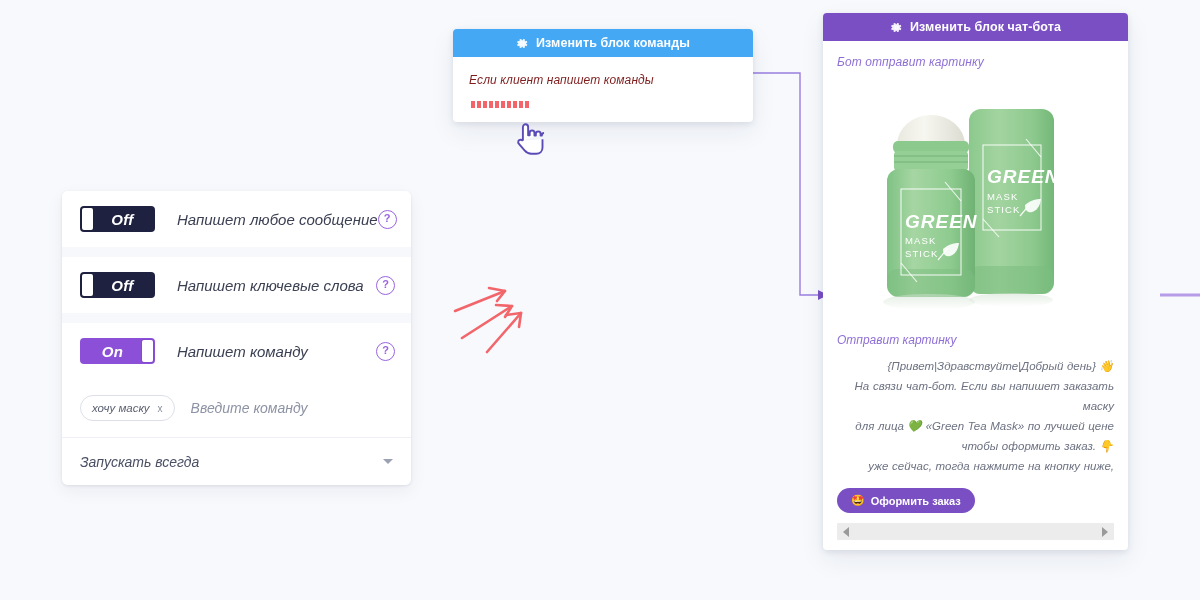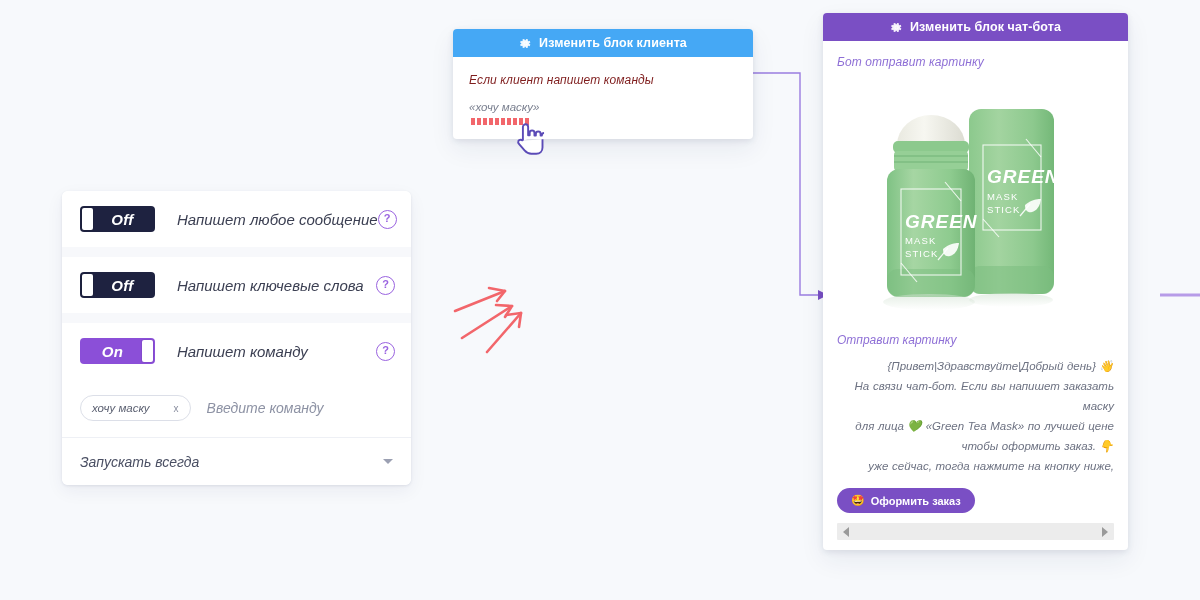--- a/index.html
+++ b/index.html
@@ -48,21 +48,21 @@
   .help-icon{
     width:17px;height:17px;border-radius:50%;border:1.5px solid #9a63e0;
     color:#9a63e0;font-size:11px;font-weight:700;line-height:14px;text-align:center;
     flex:none;font-style:normal;
   }
   .cmd-input-row{
     height:58px;display:flex;align-items:center;padding:0 18px;box-sizing:border-box;
     background:#fff;
   }
   .chip{
-    display:inline-flex;align-items:center;gap:24px;height:24px;padding:0 11px;
+    display:inline-flex;align-items:center;gap:8px;height:24px;padding:0 11px;
     border:1px solid #dcdfe8;border-radius:14px;background:#fff;
     font-size:11.5px;font-style:italic;color:#5a5f70;white-space:nowrap;
   }
   .chip .chip-x{font-size:10px;color:#8a8fa0;font-style:normal;cursor:pointer;}
   .cmd-placeholder{
     margin-left:16px;font-size:14px;font-style:italic;color:#8d92a4;white-space:nowrap;
   }
   .select-row{
     height:48px;display:flex;align-items:center;justify-content:space-between;
     padding:0 18px;box-sizing:border-box;border-top:1px solid #eef0f5;background:#fff;
@@ -199,25 +199,24 @@
       <span class="caret"></span>
     </div>
   </div>
 
   <div class="block" id="client-block">
     <div class="block-head">
       <svg class="gear" viewBox="0 0 24 24">
         <path fill="#ffffff" d="M12 8.2a3.8 3.8 0 100 7.6 3.8 3.8 0 000-7.6zm0 6a2.2 2.2 0 110-4.4 2.2 2.2 0 010 4.4z"></path>
         <path fill="#ffffff" d="M20.4 13.3l-1.5-.6a7 7 0 000-1.4l1.5-.6a.8.8 0 00.4-1l-.9-2.1a.8.8 0 00-1-.4l-1.5.6a7 7 0 00-1.2-1l.3-1.6a.8.8 0 00-.6-.9l-2.2-.4a.8.8 0 00-.9.5l-.6 1.5a7 7 0 00-1.4 0l-.6-1.5a.8.8 0 00-.9-.5l-2.2.4a.8.8 0 00-.6.9l.3 1.6a7 7 0 00-1.2 1l-1.5-.6a.8.8 0 00-1 .4l-.9 2.1a.8.8 0 00.4 1l1.5.6a7 7 0 000 1.4l-1.5.6a.8.8 0 00-.4 1l.9 2.1a.8.8 0 001 .4l1.5-.6a7 7 0 001.2 1l-.3 1.6a.8.8 0 00.6.9l2.2.4a.8.8 0 00.9-.5l.6-1.5a7 7 0 001.4 0l.6 1.5a.8.8 0 00.9.5l2.2-.4a.8.8 0 00.6-.9l-.3-1.6a7 7 0 001.2-1l1.5.6a.8.8 0 001-.4l.9-2.1a.8.8 0 00-.4-1z" opacity=".92"></path>
       </svg>
-      <span>Изменить блок клиента</span>
+      <span>Изменить блок команды</span>
     </div>
     <div class="client-body">
       <div class="cond-label">Если клиент напишет команды</div>
-      <div class="cmd-quote">«хочу маску»</div>
       <div class="red-dashes" id="red-dashes">
           <i></i>
           <i></i>
           <i></i>
           <i></i>
           <i></i>
           <i></i>
           <i></i>
           <i></i>
           <i></i>

